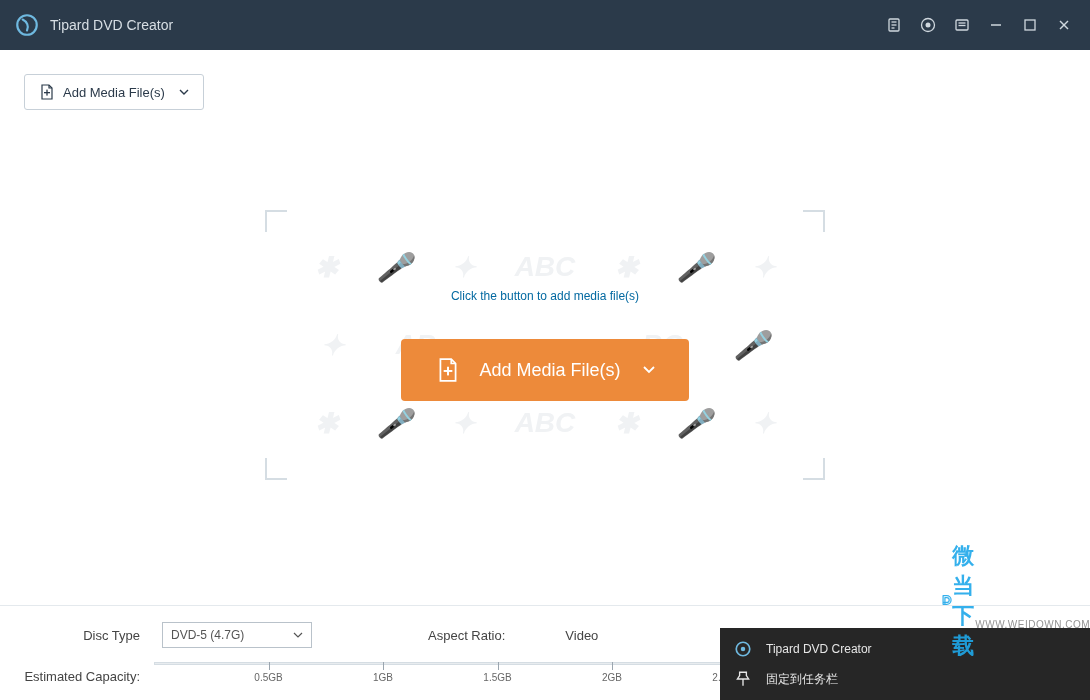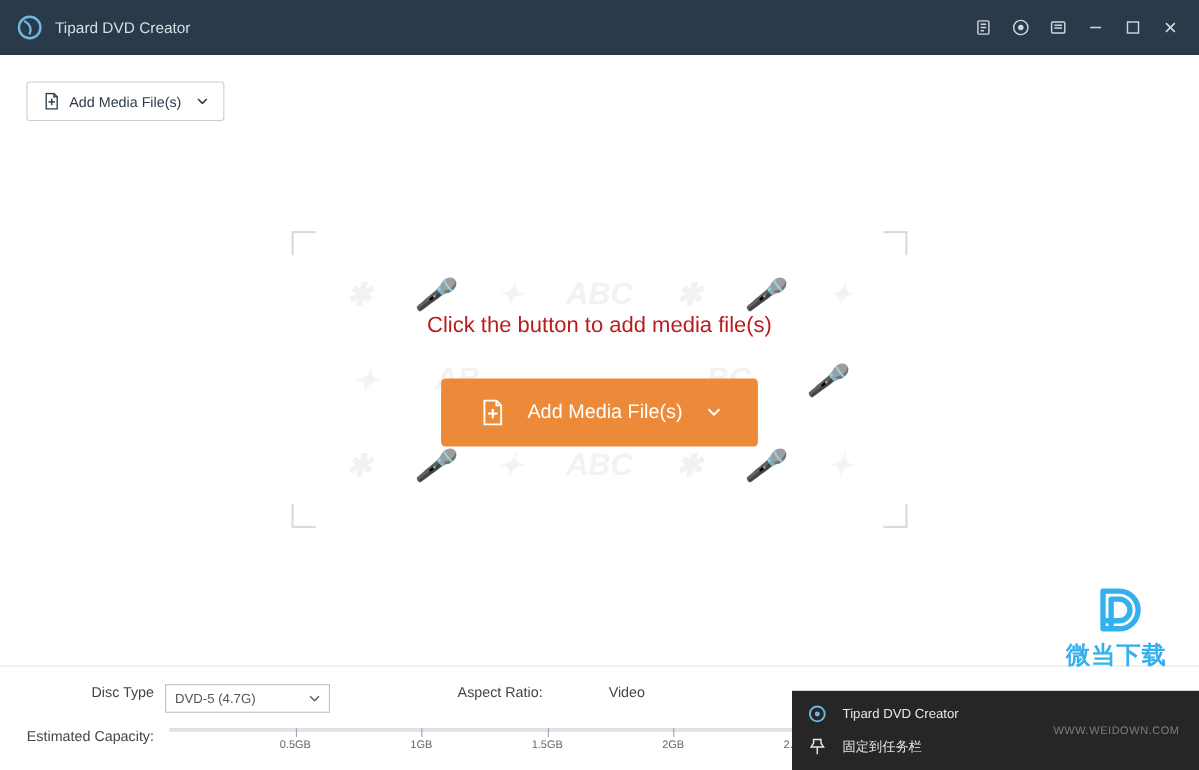--- a/index.html
+++ b/index.html
@@ -23,54 +23,54 @@
 .dropzone-wrap { display: flex; align-items: center; justify-content: center; height: 470px; }
 .dropzone { width: 560px; height: 270px; position: relative; display: flex; flex-direction: column; align-items: center; justify-content: center; }
 .dz-corner { position: absolute; width: 22px; height: 22px; border: 2px solid #d5dde3; }
 .dz-tl { top: 0; left: 0; border-right: none; border-bottom: none; }
 .dz-tr { top: 0; right: 0; border-left: none; border-bottom: none; }
 .dz-bl { bottom: 0; left: 0; border-right: none; border-top: none; }
 .dz-br { bottom: 0; right: 0; border-left: none; border-top: none; }
 .dz-bg-icons { position: absolute; inset: 0; display: flex; flex-direction: column; justify-content: space-around; padding: 18px 30px; color: #f0f2f4; font-weight: 700; font-style: italic; }
 .dz-bg-row { display: flex; justify-content: space-around; align-items: center; }
 .dz-bg-row .bgicn { font-size: 28px; }
-.dz-text { position: relative; z-index: 2; color: #b91c1c; font-size: 20px; margin-bottom: 36px; }
+.dz-text { position: relative; z-index: 2; color: #0369a1; font-size: 12px; margin-bottom: 36px; }
 .add-btn-big { position: relative; z-index: 2; display: inline-flex; align-items: center; height: 62px; padding: 0 34px; background: #ed8a3a; color: #fff; font-size: 18px; border-radius: 4px; cursor: pointer; }
 .add-btn-big .icon { width: 26px; height: 26px; margin-right: 18px; display: flex; align-items: center; justify-content: center; }
 .add-btn-big .caret { margin-left: 22px; }
 
 
 .bottom { position: absolute; left: 0; right: 0; bottom: 0; border-top: 1px solid #e4e9ed; padding: 16px 20px 10px 20px; background: #fff; }
-.brow { display: flex; }
+.brow { display: flex; align-items: center; }
 .brow1 { margin-bottom: 14px; }
 .blabel { font-size: 13px; color: #444; text-align: right; }
 .blabel.disc { width: 120px; }
 .blabel.aspect { margin-left: 116px; }
 .blabel.video { margin-left: 60px; }
-.bselect { margin-left: 10px; height: 26px; border: 1px solid #b9c2ca; background: #fff; display: inline-flex; align-items: center; padding: 0 8px; font-size: 12px; color: #555; cursor: pointer; position: relative; }
+.bselect { margin-left: 22px; height: 26px; border: 1px solid #b9c2ca; background: #fff; display: inline-flex; align-items: center; padding: 0 8px; font-size: 12px; color: #555; cursor: pointer; position: relative; }
 .bselect .sel-text { flex: 1; }
 .bselect .caret { margin-left: auto; }
 .bselect.disc { width: 150px; }
 .bselect.aspect { width: 170px; }
 .brow2 .blabel.est { width: 120px; text-align: right; }
 .capacity-bar { margin-left: 14px; flex: 1; position: relative; height: 28px; }
 .capacity-line { position: absolute; top: 0; left: 0; right: 0; height: 3px; background: #e8ecef; border: 1px solid #d5dde3; }
 .cap-tick { position: absolute; top: 0; width: 1px; height: 8px; background: #9aa5af; }
 .cap-label { position: absolute; top: 10px; font-size: 10px; color: #666; transform: translateX(-50%); }
 
 
 .next-btn { position: absolute; right: 0; bottom: 26px; width: 130px; height: 44px; background: #ed8a3a; color: #fff; display: flex; align-items: center; justify-content: center; font-size: 16px; cursor: pointer; border-top-left-radius: 3px; border-bottom-left-radius: 3px; }
 
 
 .context-menu { position: absolute; right: 0; bottom: 0; width: 370px; background: #262626; color: #e6e6e6; z-index: 10; padding: 6px 0; }
 .cm-item { display: flex; align-items: center; height: 30px; padding: 0 14px; font-size: 12px; cursor: pointer; }
 .cm-item .cm-icon { width: 18px; height: 18px; margin-right: 14px; display: flex; align-items: center; justify-content: center; }
 
 
-.watermark { position: absolute; right: 0; bottom: 30px; width: 150px; height: 140px; z-index: 20; pointer-events: none; opacity: 0.9; display: flex; flex-direction: column; align-items: center; justify-content: flex-end; }
+.watermark { position: absolute; right: 0; bottom: 30px; width: 150px; height: 140px; z-index: 20; pointer-events: none; opacity: 0.9; display: flex; flex-direction: row; align-items: center; justify-content: flex-end; }
 .watermark .wm-d { width: 86px; height: 86px; }
 .watermark .wm-text { color: #1fa8ea; font-size: 22px; font-weight: 700; letter-spacing: 1px; margin-top: 2px; }
 .watermark .wm-url { color: #888; font-size: 10px; letter-spacing: 0.5px; margin-top: 48px; }
 
 .caret svg, .icon svg { display: block; }
 </style>
 </head>
 <body>
 
 <div class="titlebar">

